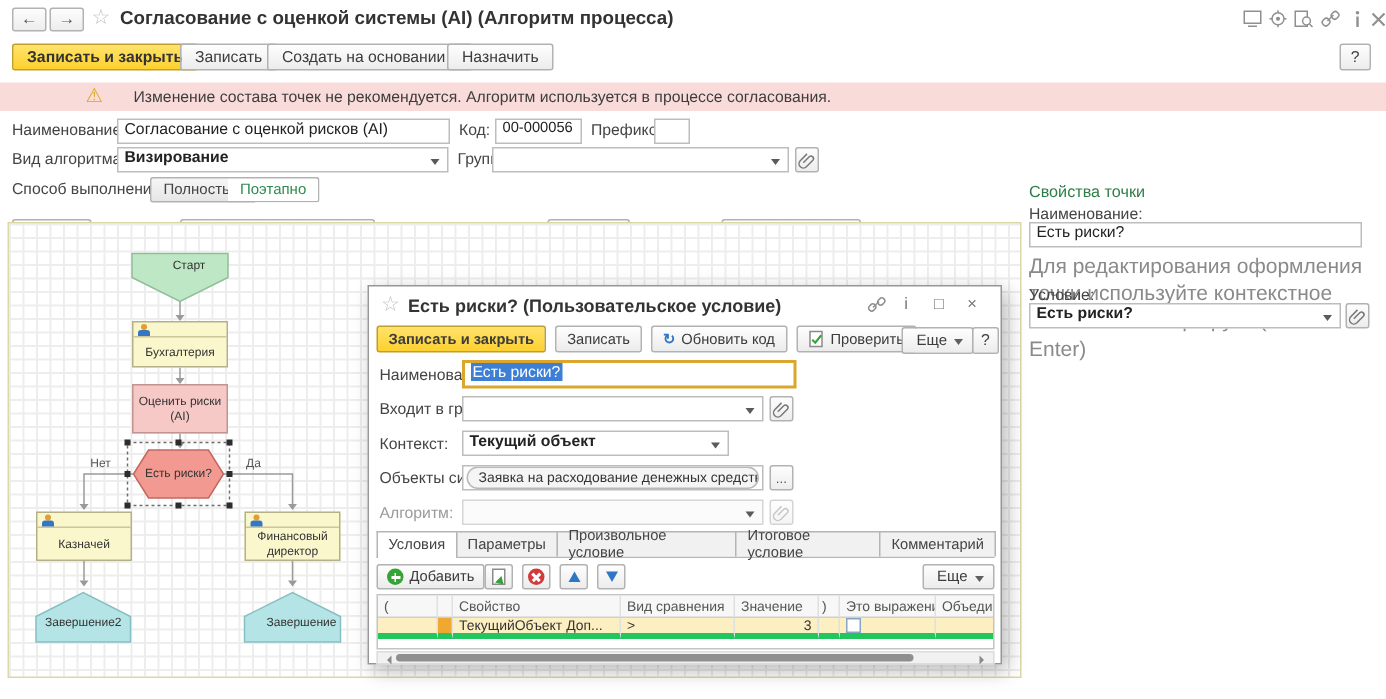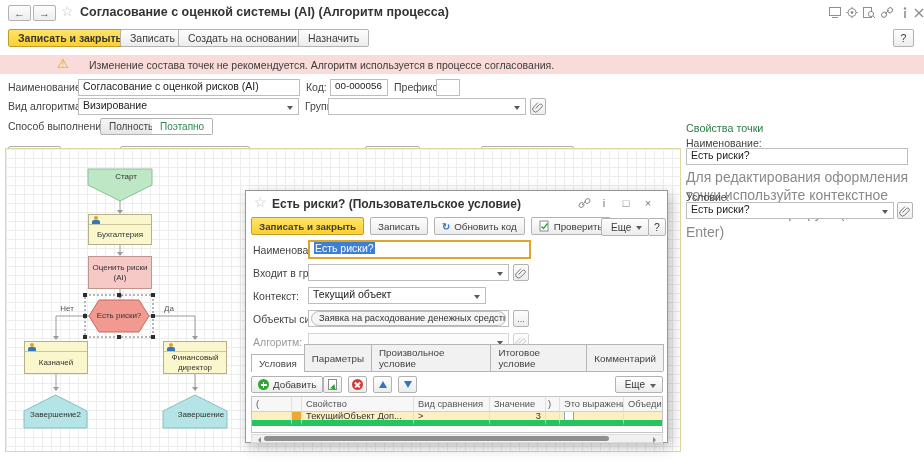--- a/index.html
+++ b/index.html
@@ -20,21 +20,21 @@
   .btn.small { height:17px; font-size:10px; padding:0 7px; }
   .car { padding-right:17px; position:relative; }
   .car::after { content:""; position:absolute; right:6px; top:50%; margin-top:-1px;
     border:3px solid transparent; border-top:4px solid #5f5f5f; }
   .sqbtn { position:absolute; width:16px; height:17px; display:flex; align-items:center; justify-content:center;
     background:linear-gradient(#fdfdfd,#ededed); border:1px solid #b2b2b2; border-radius:2px; font-size:9px; color:#555; }
 
   
   .inp { position:absolute; height:17px; background:#fff; border:1px solid #bdbdbd;
     font-size:10.5px; color:#222; padding:0 4px; display:flex; align-items:flex-start; overflow:hidden; white-space:nowrap; }
-  .combo { padding-right:18px; }
+  .combo { padding-right:18px;font-weight:bold; }
   .dd::after { content:""; position:absolute; right:5px; top:50%; margin-top:-1px;
     border:3px solid transparent; border-top:4px solid #5a5a5a; }
   .disabled { background:#fbfbfb; border-color:#d6d6d6; color:#9a9a9a; }
 
   
   .titlebar { position:absolute; left:0; top:0; width:924px; height:26px; background:#fff; }
   .navbtn { position:absolute; top:5px; width:23px; height:16px; font-size:11px; color:#555;
     background:linear-gradient(#fdfdfd,#ededed); border:1px solid #b2b2b2; border-radius:2px;
     display:flex; align-items:center; justify-content:center; }
   .star { position:absolute; font-size:14px; color:#c2c2c2; top:3px; }
@@ -83,21 +83,21 @@
     padding:0 7px; font-size:9.8px; color:#3c3c3c; background:linear-gradient(#fefefe,#ececec);
     border:1px solid #b2b2b2; border-radius:2px; white-space:nowrap; }
   .dlg-toolbar .fbtn.yellow { background:linear-gradient(#ffe36a,#fdd030); border-color:#c09e2e; font-weight:bold; }
   .focusinp { border:2px solid #dca62d !important; }
   .seltxt { background:#3e7fd6; color:#fff; padding:0 1px; }
   .pill { display:inline-block; border:1px solid #b9b9b9; border-radius:9px; background:#f5f5f5;
     padding:0 7px; font-size:9.3px; line-height:13px; white-space:nowrap; overflow:hidden; max-width:196px; color:#333; }
 
   .tabs { position:absolute; left:5px; top:163px; height:18px; display:flex; align-items:flex-end; width:412px;
     border-bottom:1px solid #b5b5b5; }
-  .tab { position:relative; height:27px; padding:0 7px; display:flex; align-items:center; font-size:9.8px;
+  .tab { position:relative; height:17px; padding:0 7px; display:flex; align-items:center; font-size:9.8px;
     color:#444; background:#f1f1f1; border:1px solid #b5b5b5; border-bottom:none; margin-right:-1px; }
   .tab.active { background:#fff; height:18px; margin-bottom:-1px; z-index:2; }
 
   .cmdbar { position:absolute; left:5px; top:185px; height:18px; width:412px; }
   .cmdbtn { position:absolute; top:0; height:17px; display:inline-flex; align-items:center; gap:4px;
     padding:0 6px; font-size:9.8px; background:linear-gradient(#fefefe,#ececec);
     border:1px solid #b2b2b2; border-radius:2px; color:#3c3c3c; }
   .iconbtn { position:absolute; top:0; width:19px; height:17px; display:flex; align-items:center; justify-content:center;
     background:linear-gradient(#fefefe,#ececec); border:1px solid #b2b2b2; border-radius:2px; }
   .cadd { width:11px; height:11px; border-radius:50%; background:#36a336; position:relative; }
@@ -111,21 +111,21 @@
   .arrdn { width:0; height:0; border:4.5px solid transparent; border-top:7px solid #2f76c4; margin-bottom:-4px; }
   .ccopy { position:relative; width:9px; height:11px; background:#fff; border:1px solid #8b8b8b; }
   .ccopy::after { content:""; position:absolute; right:-3px; bottom:-3px; width:0; height:0;
     border:3px solid transparent; border-left:5px solid #36a336; transform:rotate(45deg); }
 
   .tbl { position:absolute; left:5px; top:205px; width:412px; height:37px; border:1px solid #c4c4c4; background:#fff; overflow:hidden; }
   .trow { display:flex; width:420px; }
   .thead .tcell { background:#f7f7f7; color:#555; font-size:9.3px; height:15px; border-bottom:1px solid #cfcfcf; }
   .tcell { height:14px; display:flex; align-items:center; padding:0 4px; font-size:9.3px;
     border-right:1px solid #e0e0e0; overflow:hidden; white-space:nowrap; flex:none; }
-  .rsel .tcell { background:#fcf0c2; border-bottom:6px solid #22c55e; }
+  .rsel .tcell { background:#fcf0c2; border-bottom:4px solid #22c55e; }
   .marker { background:#efa832 !important; padding:0; }
   .cb { width:10px; height:10px; border:1px solid #87a6c6; background:#fff; }
   .hscroll { position:absolute; left:5px; top:243px; width:412px; height:9px; background:#f1f1f1;
     border:1px solid #dcdcdc; }
   .hthumb { position:absolute; left:12px; top:1px; width:345px; height:5px; background:#8f8f8f; border-radius:3px; }
   .harr { position:absolute; top:2px; width:0; height:0; border:3px solid transparent; }
   .harr.l { left:3px; border-right-color:#8a8a8a; }
   .harr.r { right:3px; border-left-color:#8a8a8a; }
 
   

